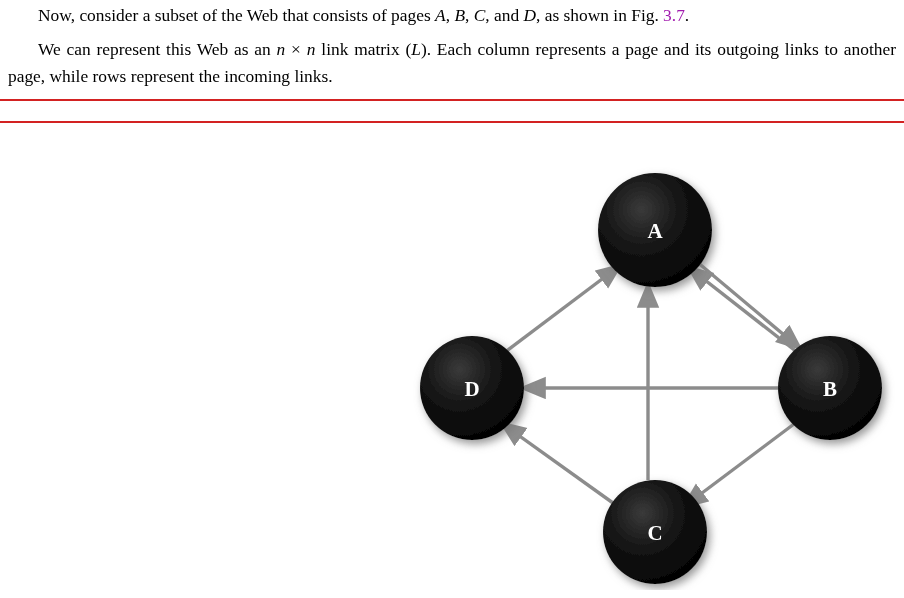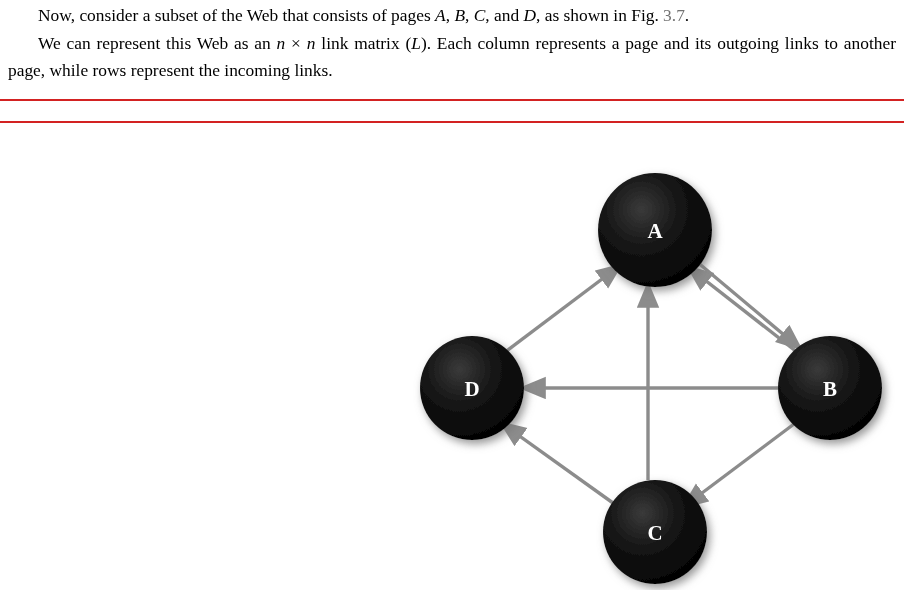--- a/index.html
+++ b/index.html
@@ -32,24 +32,24 @@
     font-size: 17.4px;
     line-height: 1.52;
     text-align: justify;
     text-justify: inter-word;
   }
   .para {
     margin: 0;
     text-indent: 30px;
   }
   .para + .para {
-    margin-top: 2px;
+    margin-top: 8px;
   }
   .it { font-style: italic; }
-  .ref-link { color: #737373; }
+  .ref-link { color: #a21caf; }
 
   
   .rule-red {
     position: absolute;
     left: 0px;
     width: 904px;
     height: 1.6px;
     background: #d32222;
   }
   .rule-red.r1 { top: 99px; }

